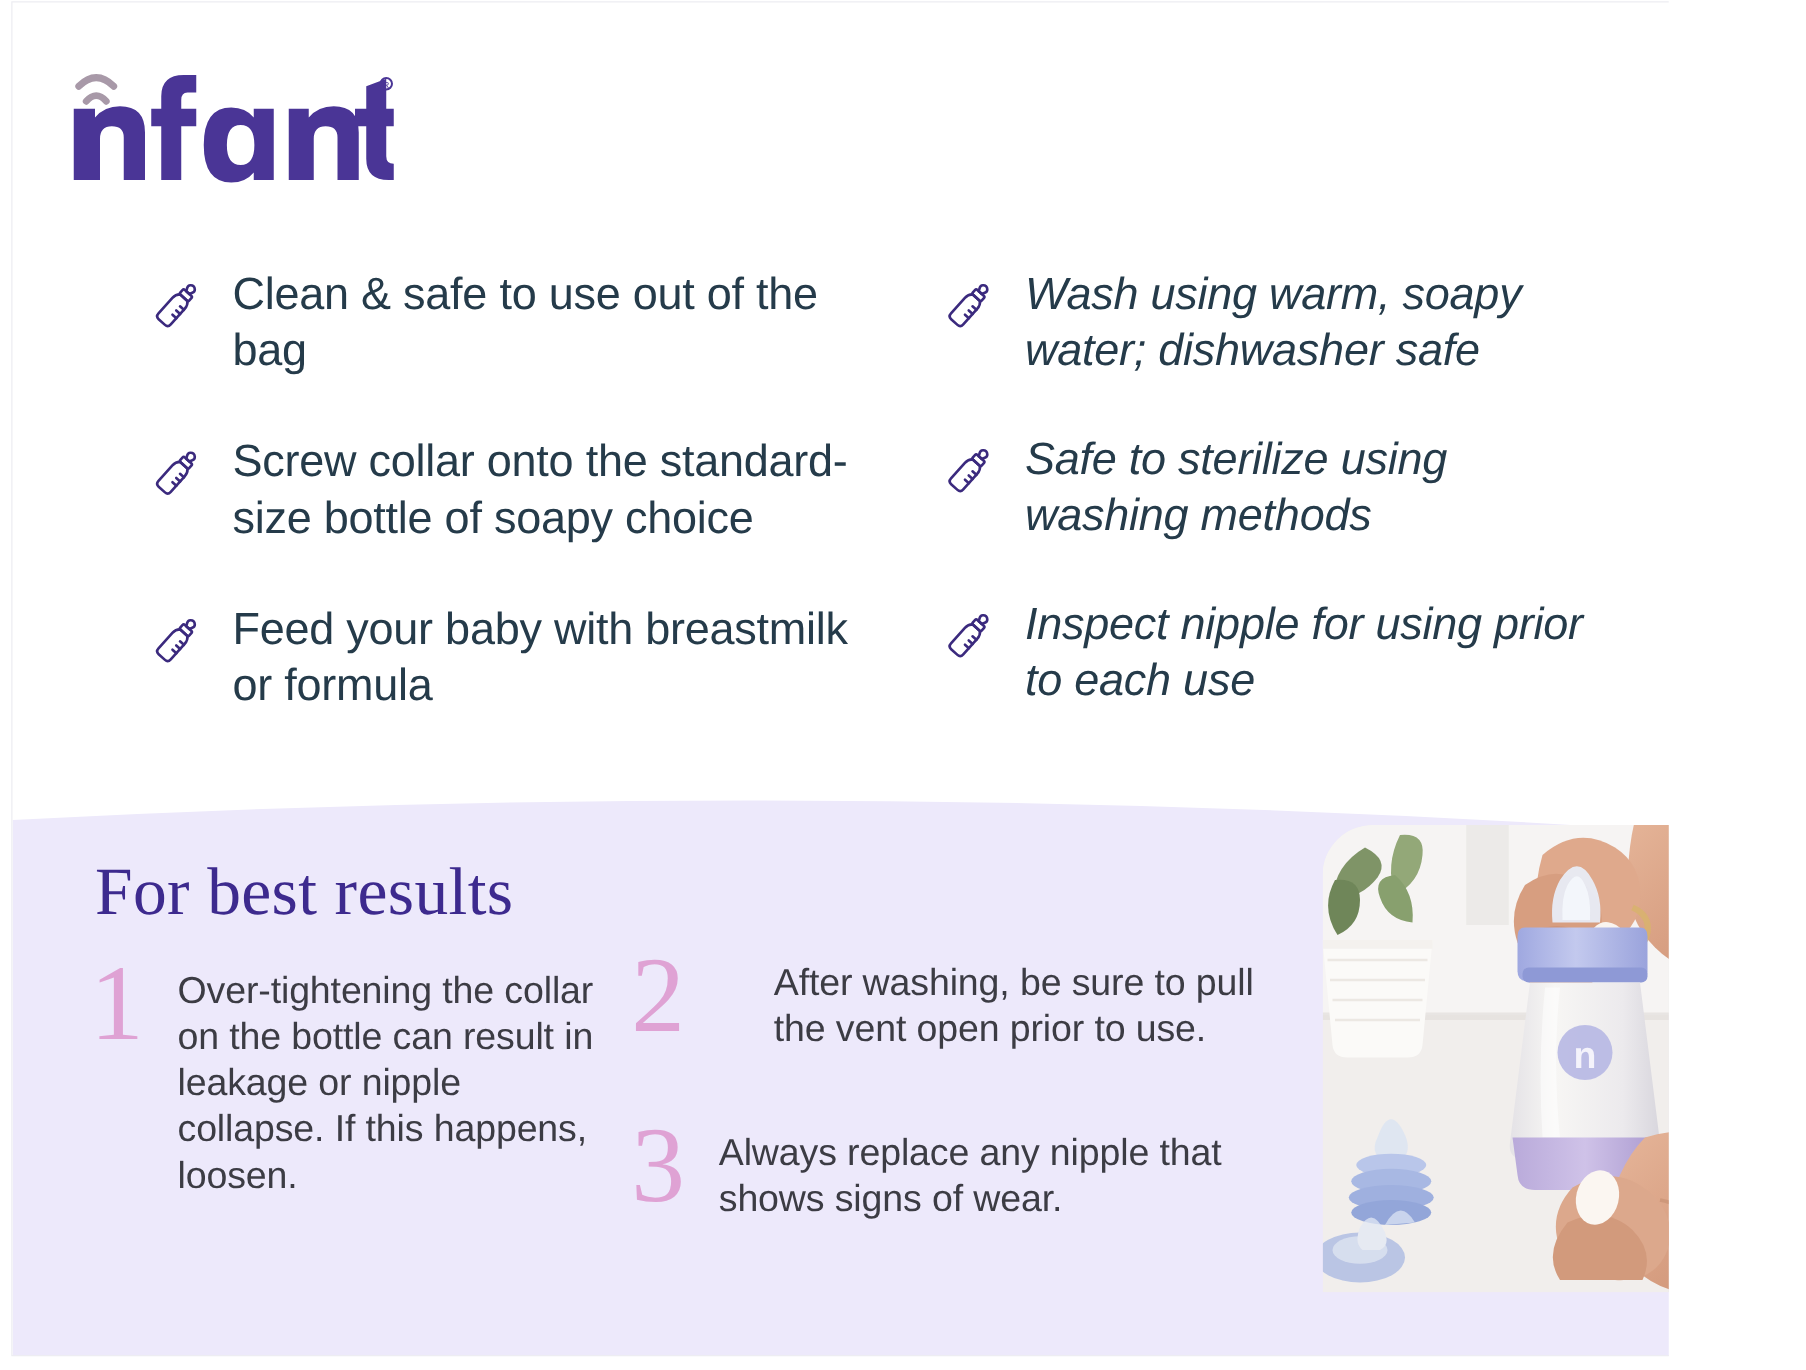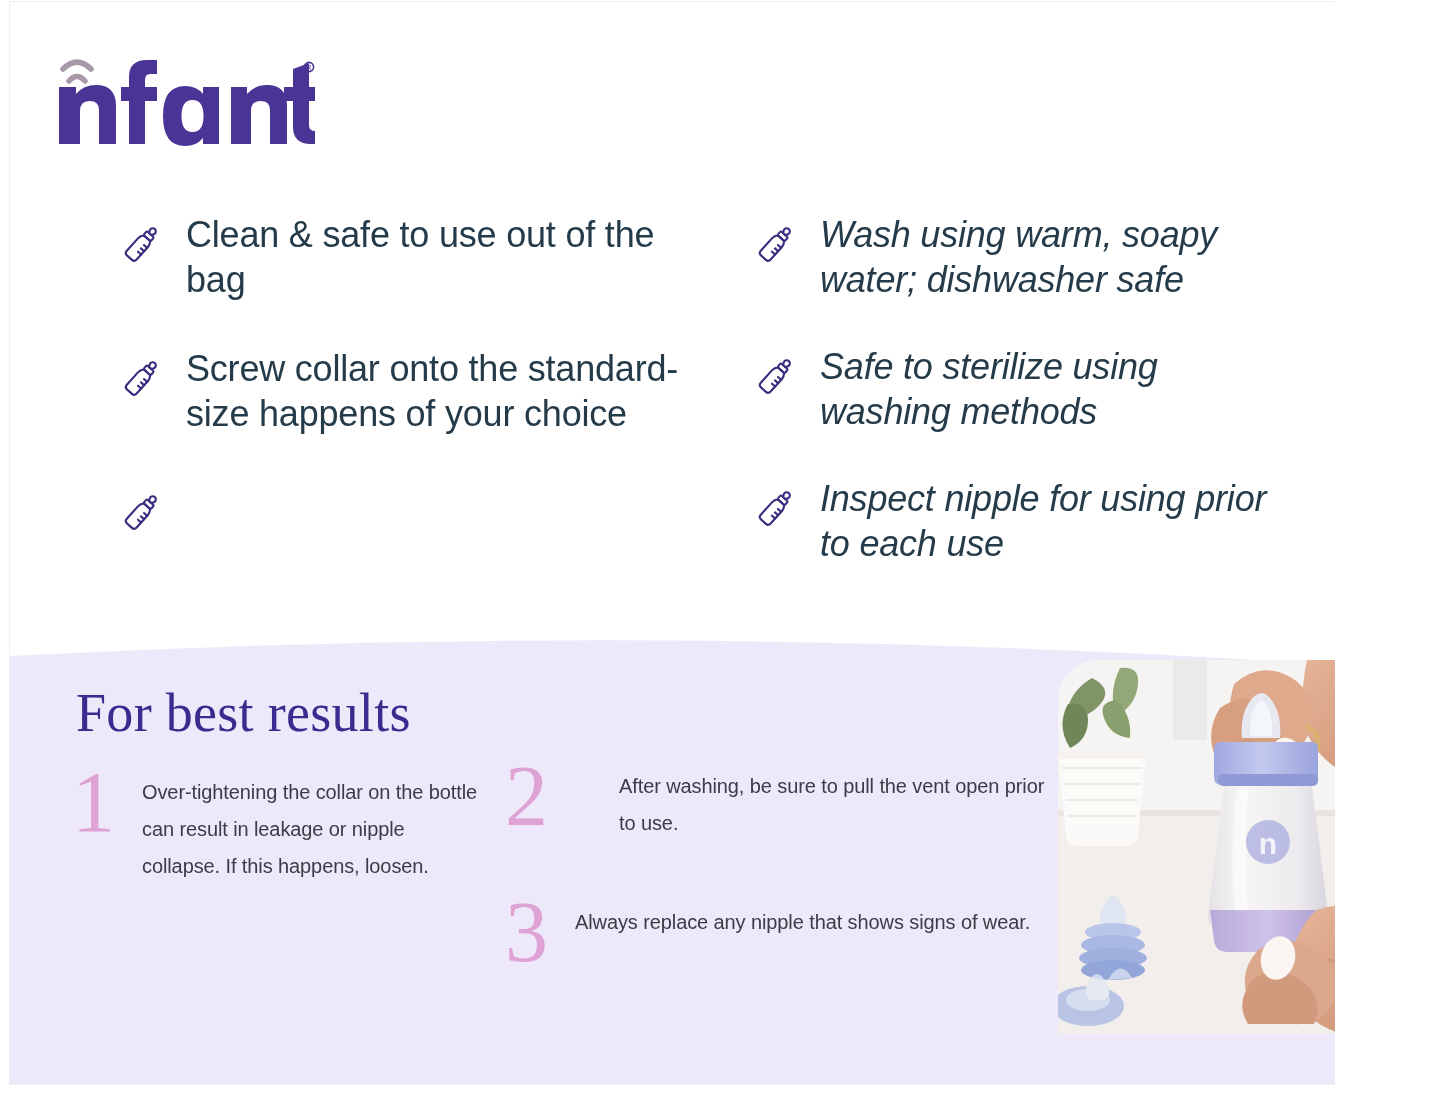--- a/index.html
+++ b/index.html
@@ -127,21 +127,21 @@
     font-family: "Liberation Serif", "DejaVu Serif", serif;
     font-size: 86px;
     line-height: 72px;
     color: #dfa2d4;
     margin-right: 14px;
     width: 56px;
     text-align: left;
     flex: 0 0 auto;
   }
   .tip .ttext {
-    font-size: 20px;
+    font-size: 30px;
     line-height: 37px;
     color: #3c3c44;
     letter-spacing: -0.1px;
     padding-top: 8px;
   }
   #tip1 { left: 72px; top: 6px;  width: 420px; }
   #tip1 .ttext { max-width: 340px; }
   #tip2 { left: 505px; top: 0px;  width: 545px; }
   #tip2 .ttext { max-width: 470px; margin-left: 44px; }
   #tip3 { left: 505px; top: 136px; width: 545px; }
@@ -218,34 +218,35 @@
         <span class="bicon">
           <svg width="46" height="46" viewBox="0 0 46 46">
             <g transform="rotate(42 23 23)" fill="none" stroke="#3b2a7e" stroke-width="2.1" stroke-linecap="round" stroke-linejoin="round">
               <path d="M21.5 4.5 q2.4 -2.4 4.8 0 q1.4 1.4 0.4 3.4 l-1.2 2.3 h-3.2 l-1.2 -2.3 q-1 -2 0.4 -3.4 z"></path>
               <rect x="19.4" y="10.2" width="9.6" height="5.2" rx="1.4"></rect>
               <path d="M20.2 15.4 h8 q2.6 2.2 2.6 6.2 v16.6 q0 3.4 -3.2 3.4 h-6.8 q-3.2 0 -3.2 -3.4 V21.6 q0 -4 2.6 -6.2 z"></path>
               <path d="M26.6 22.5 h4.2 M26.6 27 h4.2 M26.6 31.5 h4.2"></path>
             </g>
           </svg>
         </span>
-        <span class="ftext">Screw collar onto the standard-size happens of your choice</span>
-      </div>
-
-      <div class="feature">
-        <span class="bicon">
-          <svg width="46" height="46" viewBox="0 0 46 46">
-            <g transform="rotate(42 23 23)" fill="none" stroke="#3b2a7e" stroke-width="2.1" stroke-linecap="round" stroke-linejoin="round">
-              <path d="M21.5 4.5 q2.4 -2.4 4.8 0 q1.4 1.4 0.4 3.4 l-1.2 2.3 h-3.2 l-1.2 -2.3 q-1 -2 0.4 -3.4 z"></path>
-              <rect x="19.4" y="10.2" width="9.6" height="5.2" rx="1.4"></rect>
-              <path d="M20.2 15.4 h8 q2.6 2.2 2.6 6.2 v16.6 q0 3.4 -3.2 3.4 h-6.8 q-3.2 0 -3.2 -3.4 V21.6 q0 -4 2.6 -6.2 z"></path>
-              <path d="M26.6 22.5 h4.2 M26.6 27 h4.2 M26.6 31.5 h4.2"></path>
-            </g>
-          </svg>
-        </span>
+        <span class="ftext">Screw collar onto the standard-size bottle of soapy choice</span>
+      </div>
+
+      <div class="feature">
+        <span class="bicon">
+          <svg width="46" height="46" viewBox="0 0 46 46">
+            <g transform="rotate(42 23 23)" fill="none" stroke="#3b2a7e" stroke-width="2.1" stroke-linecap="round" stroke-linejoin="round">
+              <path d="M21.5 4.5 q2.4 -2.4 4.8 0 q1.4 1.4 0.4 3.4 l-1.2 2.3 h-3.2 l-1.2 -2.3 q-1 -2 0.4 -3.4 z"></path>
+              <rect x="19.4" y="10.2" width="9.6" height="5.2" rx="1.4"></rect>
+              <path d="M20.2 15.4 h8 q2.6 2.2 2.6 6.2 v16.6 q0 3.4 -3.2 3.4 h-6.8 q-3.2 0 -3.2 -3.4 V21.6 q0 -4 2.6 -6.2 z"></path>
+              <path d="M26.6 22.5 h4.2 M26.6 27 h4.2 M26.6 31.5 h4.2"></path>
+            </g>
+          </svg>
+        </span>
+        <span class="ftext">Feed your baby with breastmilk or formula</span>
       </div>
 
     </div>
 
     <div class="col-right">
 
       <div class="feature">
         <span class="bicon">
           <svg width="46" height="46" viewBox="0 0 46 46">
             <g transform="rotate(42 23 23)" fill="none" stroke="#3b2a7e" stroke-width="2.1" stroke-linecap="round" stroke-linejoin="round">

